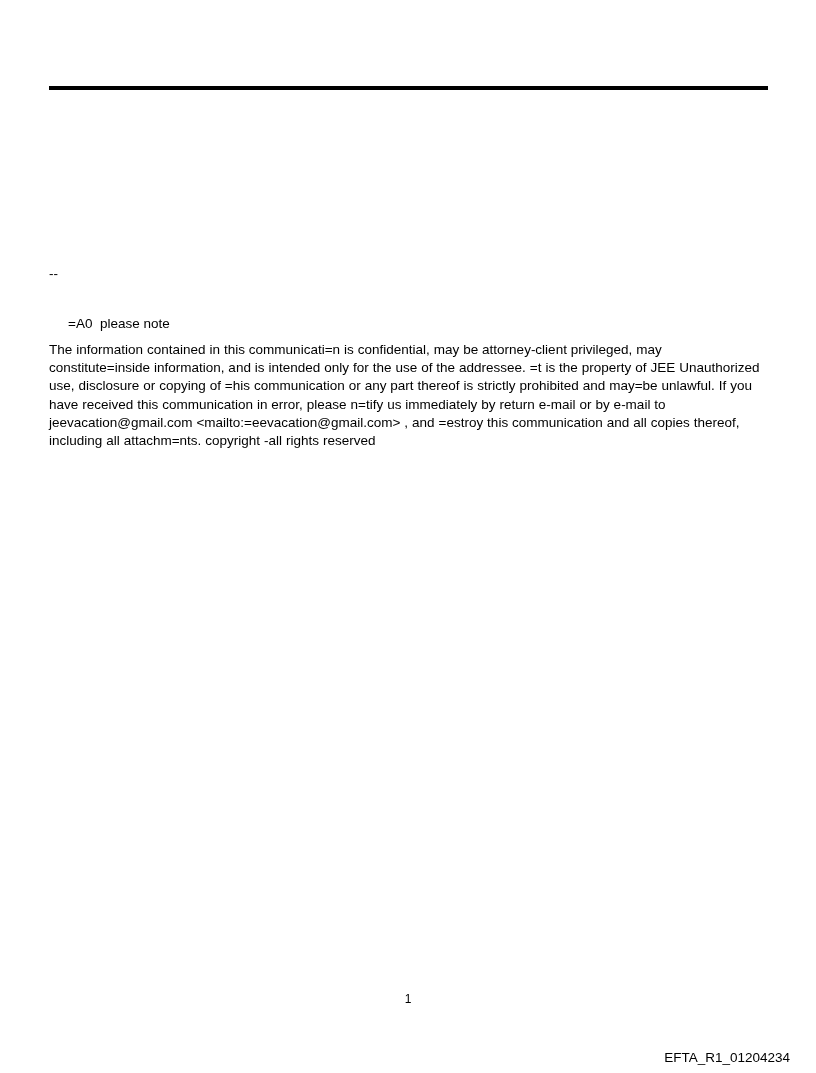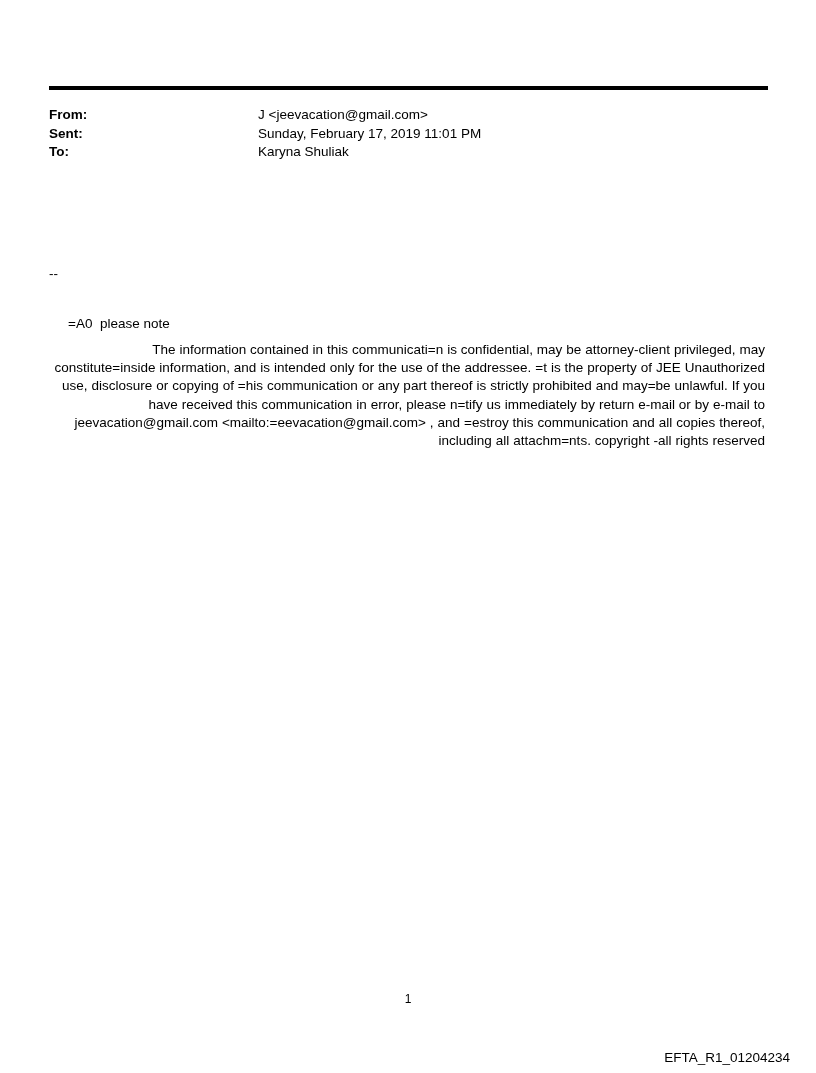--- a/index.html
+++ b/index.html
@@ -59,21 +59,21 @@
     line-height: 18px;
     white-space: pre;
   }
   .disclaimer {
     position: absolute;
     left: 49px;
     top: 341px;
     width: 716px;
     font-size: 13.5px;
     line-height: 18.2px;
-    text-align: right;
+    text-align: left;
     word-spacing: 0.2px;
   }
   .page-number {
     position: absolute;
     left: 0;
     top: 992px;
     width: 100%;
     text-align: center;
     font-size: 12px;
   }
@@ -85,34 +85,20 @@
     text-align: right;
   }
 </style>
 </head>
 <body>
 
 <div class="page">
 
   <div class="rule"></div>
 
-  <div class="headers">
-    <div class="header-row">
-      <div class="header-label">From:</div>
-      <div class="header-value">J &lt;jeevacation@gmail.com&gt;</div>
-    </div>
-    <div class="header-row">
-      <div class="header-label">Sent:</div>
-      <div class="header-value">Sunday, February 17, 2019 11:01 PM</div>
-    </div>
-    <div class="header-row">
-      <div class="header-label">To:</div>
-      <div class="header-value">Karyna Shuliak</div>
-    </div>
-  </div>
 
   <div class="sig-sep">--</div>
 
   <div class="note">=A0  please note</div>
 
   <div class="disclaimer">The information contained in this communicati=n is confidential, may be attorney-client privileged, may constitute=inside information, and is intended only for the use of the addressee. =t is the property of JEE Unauthorized use, disclosure or copying of =his communication or any part thereof is strictly prohibited and may=be unlawful. If you have received this communication in error, please n=tify us immediately by return e-mail or by e-mail to jeevacation@gmail.com &lt;mailto:=eevacation@gmail.com&gt; , and =estroy this communication and all copies thereof, including all attachm=nts. copyright -all rights reserved</div>
 
   <div class="page-number">1</div>
 
   <div class="bates">EFTA_R1_01204234</div>

